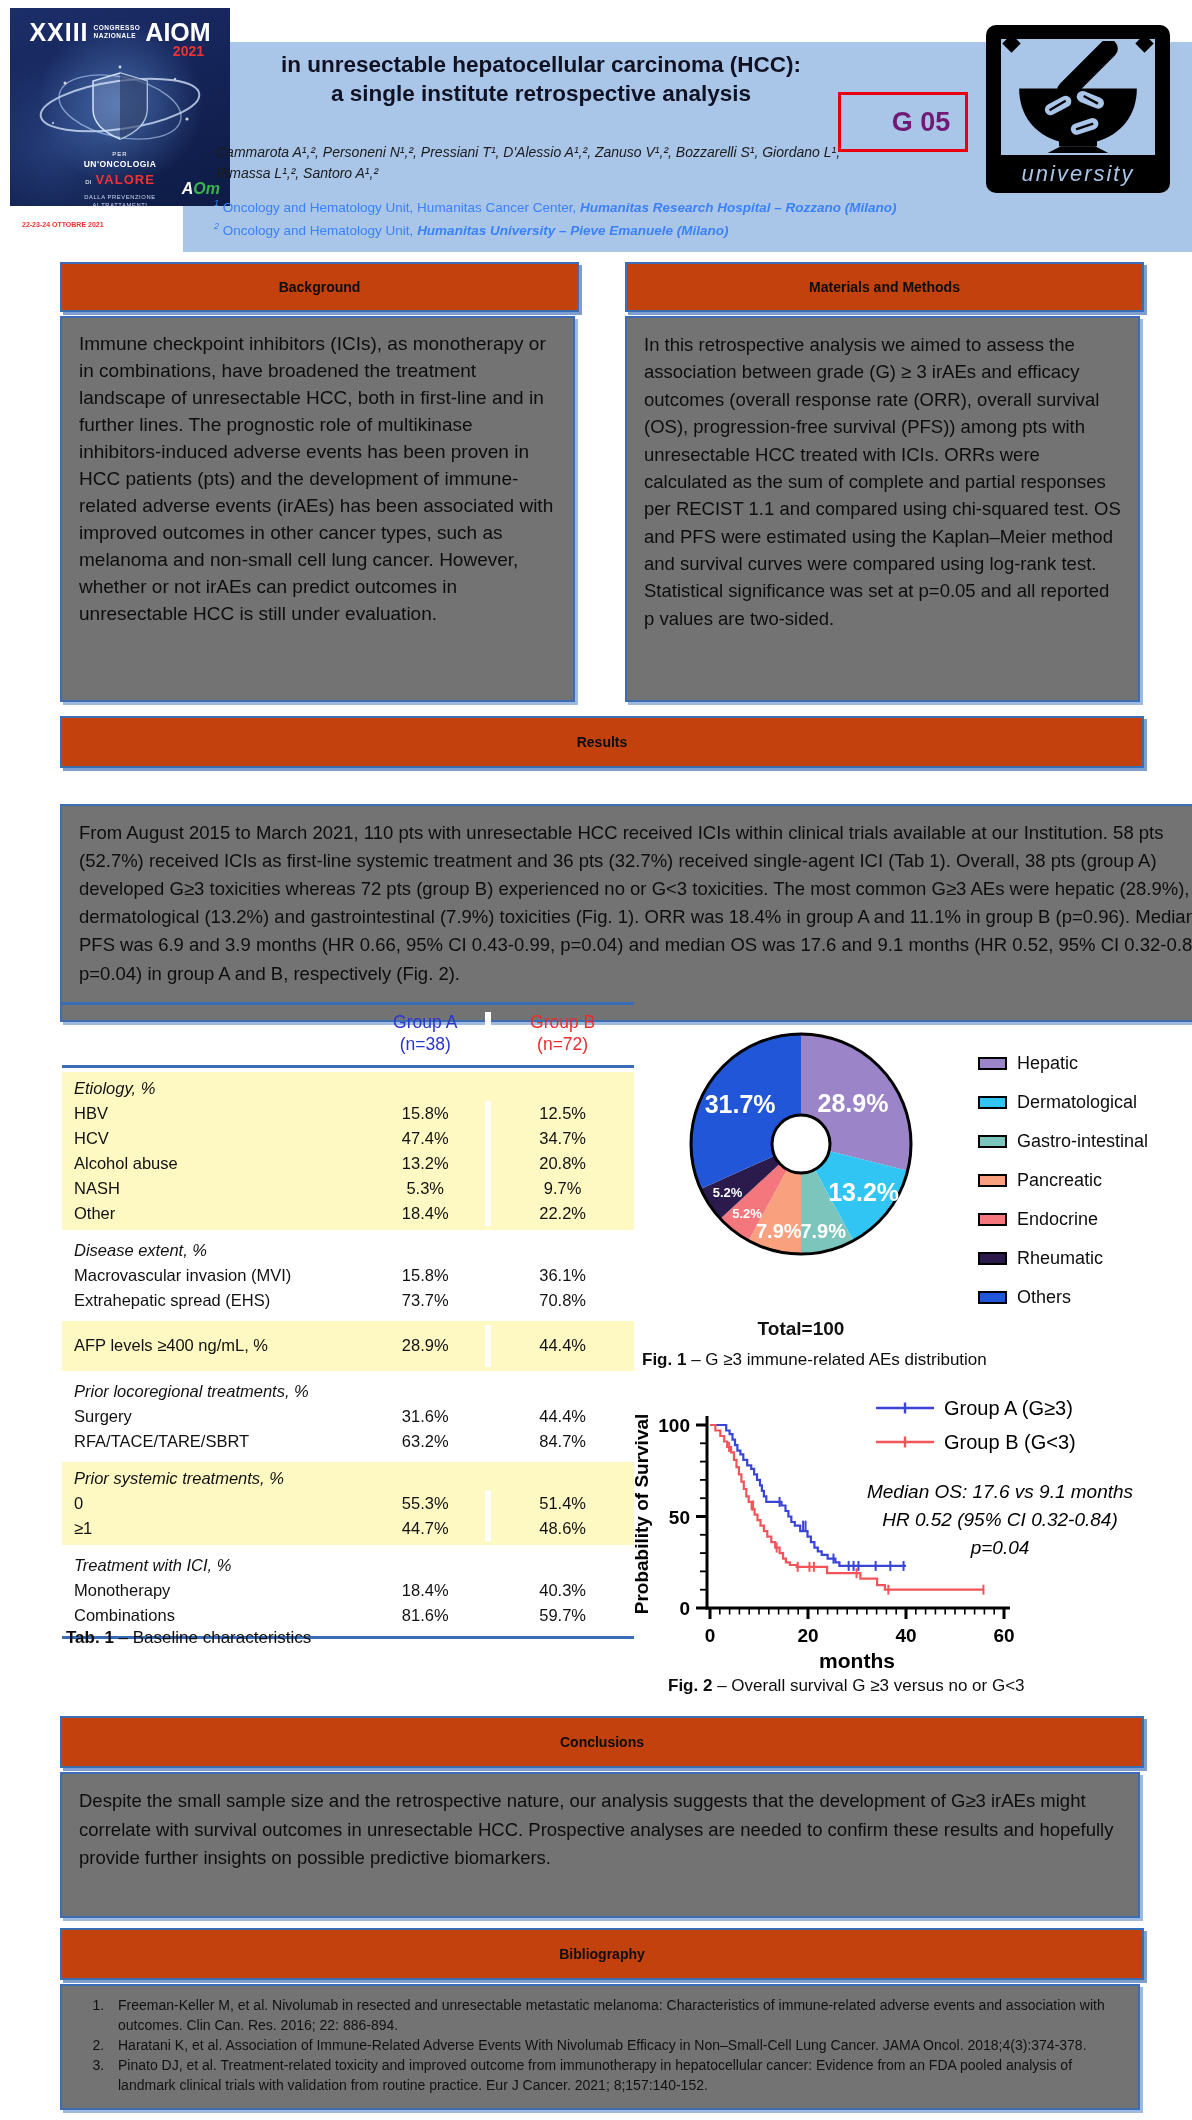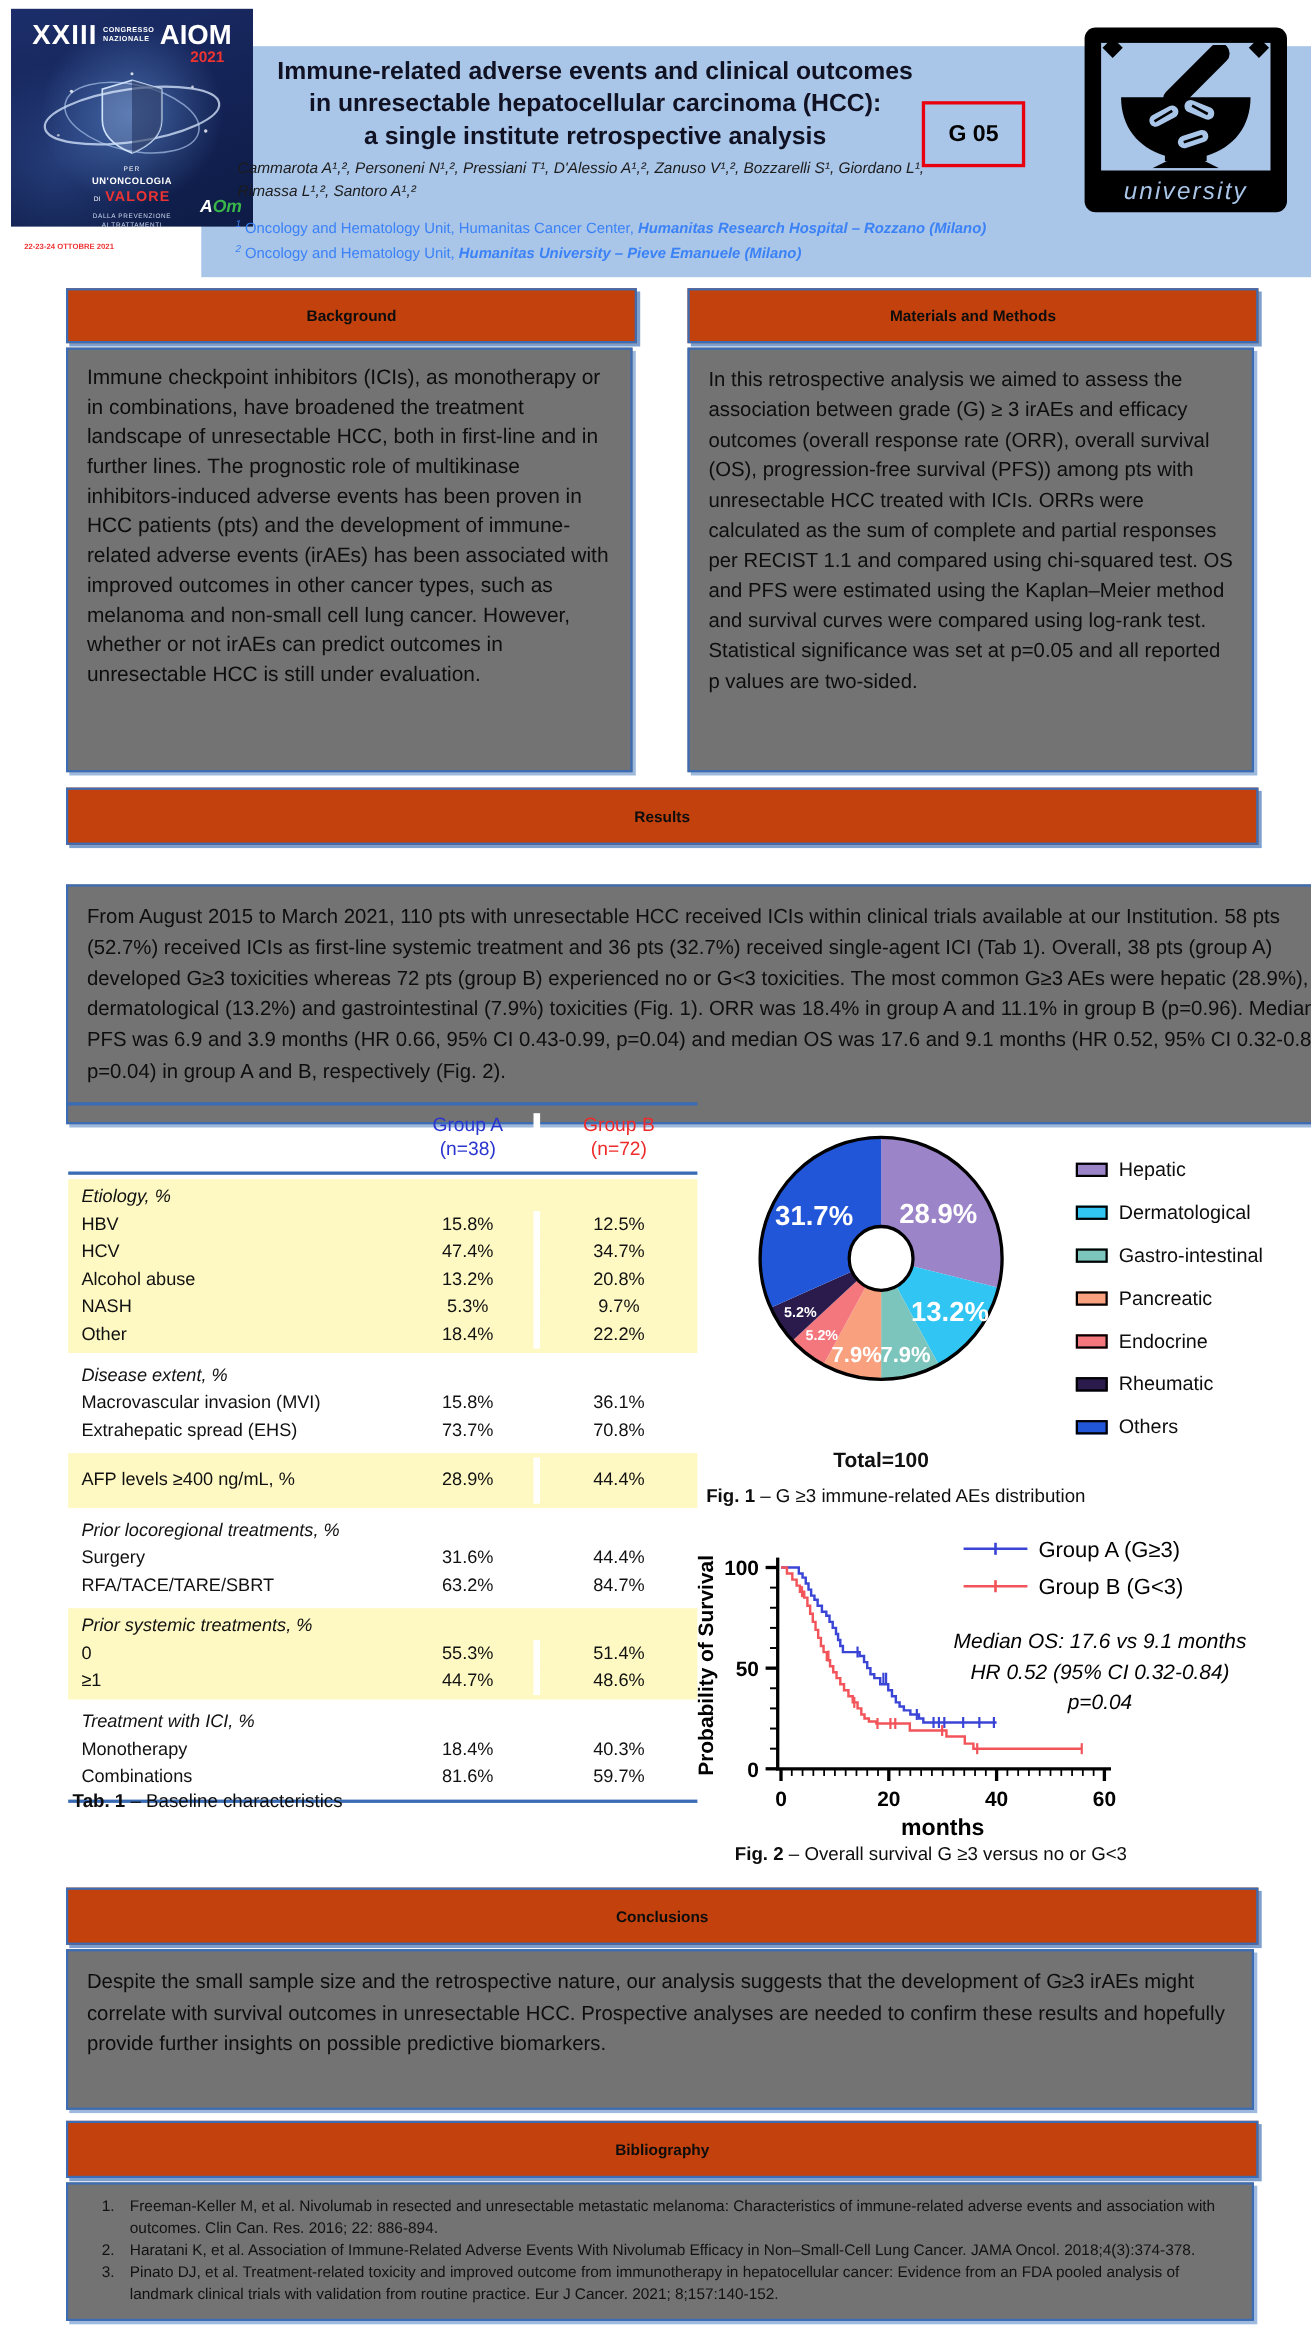--- a/index.html
+++ b/index.html
@@ -9,21 +9,21 @@
   
   .band{position:absolute;left:183px;top:42px;width:1009px;height:210px;background:#a9c5e8;}
   .title-block{position:absolute;left:238px;top:50px;width:606px;text-align:center;
                font-weight:bold;font-size:22.5px;line-height:1.3;color:#101223;}
   .authors{position:absolute;left:216px;top:142px;width:648px;font-style:italic;
            font-size:14px;line-height:1.5;color:#1c1c1c;}
   .affs{position:absolute;left:214px;top:196px;width:760px;font-size:13.5px;line-height:1.65;color:#3b82f6;}
   .affs .sup{font-size:9px;vertical-align:super;font-style:italic;}
   .affs .bold-part{font-weight:bold;font-style:italic;}
   .g05{position:absolute;left:838px;top:92px;width:88px;height:54px;border:3px solid #e8000e;
-       display:flex;align-items:center;justify-content:center;font-weight:bold;font-size:21px;color:#000000;}
+       display:flex;align-items:center;justify-content:center;font-weight:bold;font-size:27px;color:#701a75;padding-left:36px;}
 
   
   .aiom{position:absolute;left:10px;top:8px;width:220px;height:198px;color:#fff;
         background:radial-gradient(circle at 50% 48%, rgba(120,180,255,.45), rgba(20,40,100,0) 55%),
                    radial-gradient(circle at 20% 70%, rgba(90,140,230,.25), rgba(20,40,100,0) 40%),
                    linear-gradient(160deg,#1c2e6a 0%,#152458 45%,#0d1b45 100%);}
   .aiom-top{display:flex;justify-content:center;gap:5px;padding-top:10px;align-items:flex-start;}
   .aiom-roman{font-size:25px;font-weight:bold;letter-spacing:1px;}
   .aiom-mid{font-size:6.5px;line-height:1.2;letter-spacing:.5px;padding-top:6px;font-weight:bold;}
   .aiom-name{font-size:25px;font-weight:bold;}
@@ -121,21 +121,20 @@
       <span>AI TRATTAMENTI</span>
     </div>
     <div class="aiom-date">22-23-24 OTTOBRE 2021</div>
     <div class="aiom-edition">VIRTUAL EDITION</div>
     <div class="aiom-mark">
       <span class="a">A</span><span class="om">Om</span>
     </div>
   </div>
 
   <div class="title-block">
-    <div>Immune-related adverse events and clinical outcomes</div>
     <div>in unresectable hepatocellular carcinoma (HCC):</div>
     <div>a single institute retrospective analysis</div>
   </div>
   <div class="authors">Cammarota A¹,², Personeni N¹,², Pressiani T¹, D'Alessio A¹,², Zanuso V¹,², Bozzarelli S¹, Giordano L¹, Rimassa L¹,², Santoro A¹,²</div>
   <div class="affs">
     <div>
       <span class="sup">1</span><span> Oncology and Hematology Unit, Humanitas Cancer Center, </span><span class="bold-part">Humanitas Research Hospital – Rozzano (Milano)</span>
     </div>
     <div>
       <span class="sup">2</span><span> Oncology and Hematology Unit, </span><span class="bold-part">Humanitas University – Pieve Emanuele (Milano)</span>

